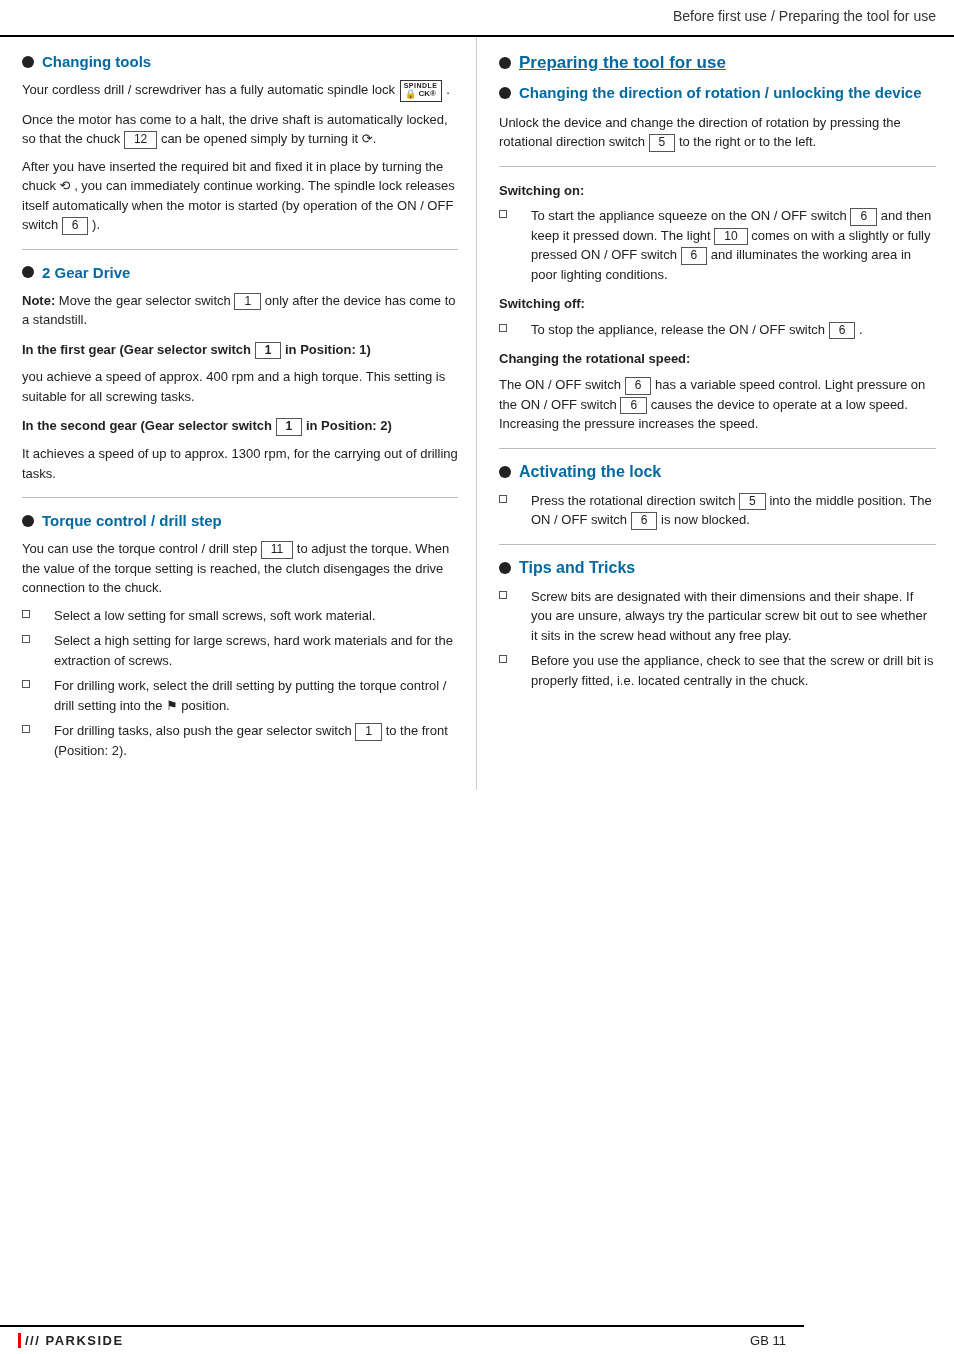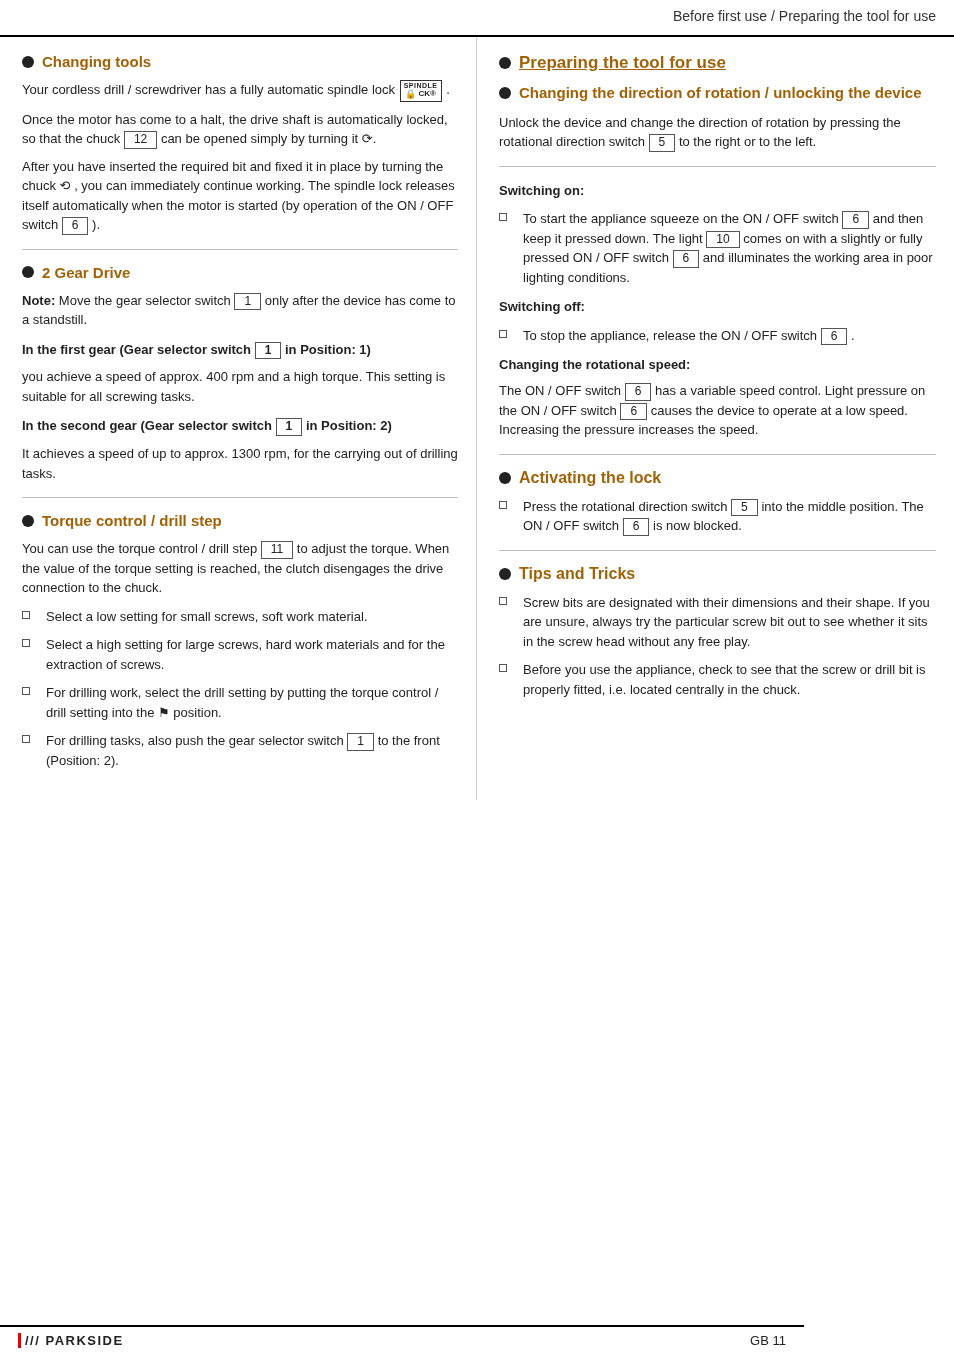--- a/index.html
+++ b/index.html
@@ -39,21 +39,21 @@
       padding: 16px 18px 16px 22px;
     }
 
     .section-title {
       display: flex;
       align-items: center;
       gap: 8px;
       font-size: 15px;
       font-weight: bold;
       margin-bottom: 10px;
-      color: #a16207;
+      color: #0369a1;
     }
 
     .bullet-dot {
       display: inline-block;
       width: 12px;
       height: 12px;
       background: #222;
       border-radius: 50%;
       flex-shrink: 0;
     }
@@ -113,25 +113,24 @@
 
     .bullet-list {
       list-style: none;
       padding: 0;
       margin: 0;
     }
 
     .bullet-list li {
       display: flex;
       align-items: flex-start;
-      gap: 16px;
+      gap: 24px;
       margin-bottom: 6px;
       font-size: 13px;
       line-height: 1.5;
-      margin-top: 9px;
     }
 
     .bullet-list li .sq {
       display: inline-block;
       width: 8px;
       height: 8px;
       border: 1px solid #555;
       flex-shrink: 0;
       margin-top: 4px;
     }

